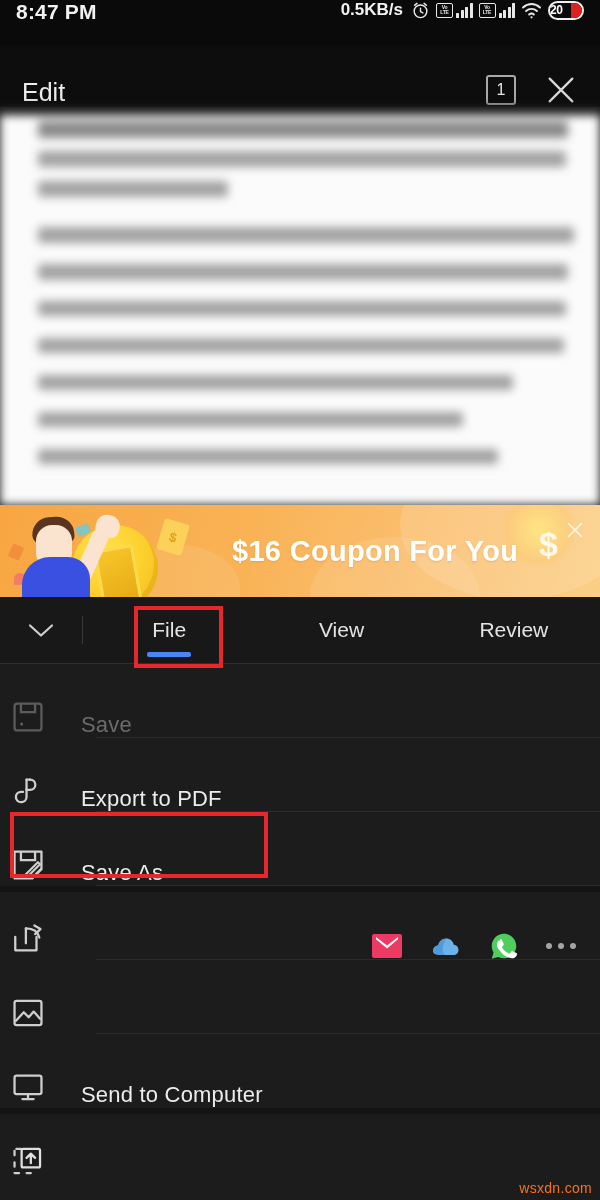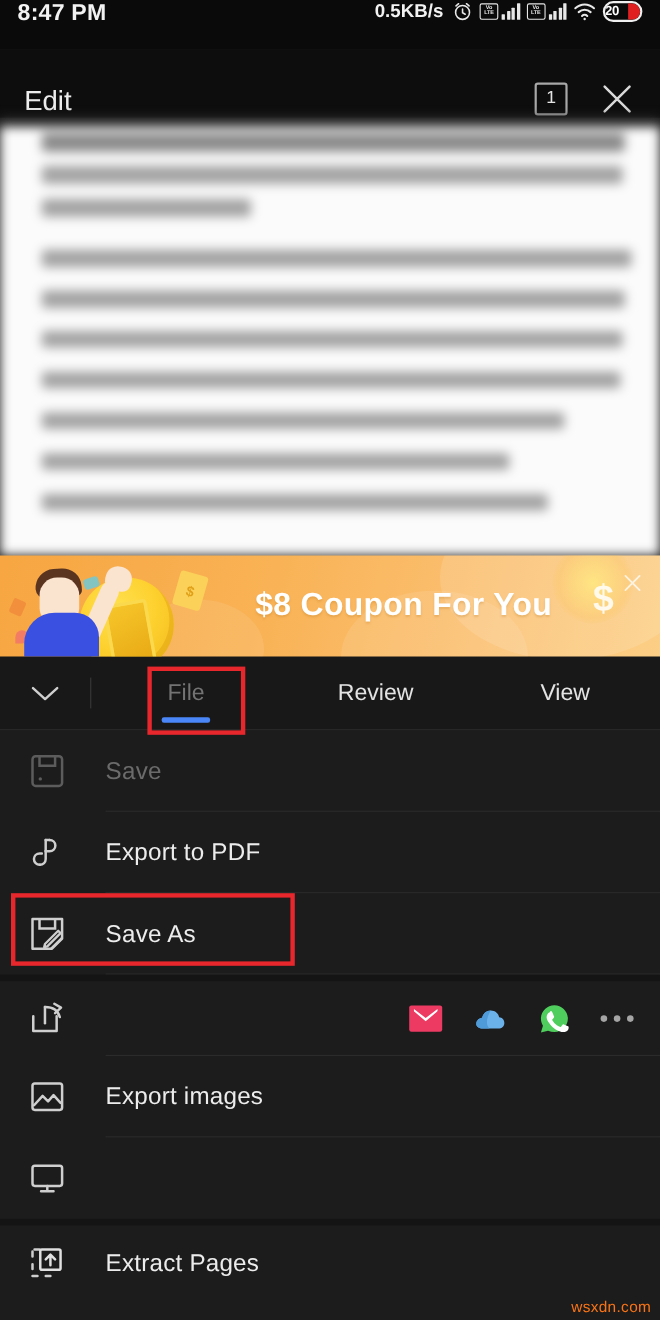--- a/index.html
+++ b/index.html
@@ -247,39 +247,39 @@
   .tab-div {
     width: 1px; height: 28px; background: #3a3a3a;
   }
   .tabs { flex: 1; display: flex; align-items: center; height: 100%; }
   .tab {
     flex: 1; height: 100%;
     display: flex; align-items: center; justify-content: center;
     position: relative;
     font-size: 21px; color: #e3e3e3;
   }
-  .tab.active { color: #737373; }
+  .tab.active { color: #e5e5e5; }
   .tab.active::after {
     content: ""; position: absolute;
     bottom: 6px; left: 50%; transform: translateX(-50%);
     width: 44px; height: 5px; border-radius: 2px;
     background: #4a86f7;
   }
 
   
   .menu {
     position: absolute; top: 664px; left: 0;
     width: 600px; height: 536px;
     background: #1c1c1c;
   }
   .menu-item {
     position: relative;
     height: 74px;
-    display: flex; align-items: center;
-    padding-left: 22px;
+    display: flex; align-items: flex-end;
+    padding-left: 7px;
   }
   .menu-item .m-ic {
     width: 42px; height: 42px;
     display: flex; align-items: center; justify-content: center;
     flex: 0 0 42px;
   }
   .menu-item .m-label {
     margin-left: 32px;
     font-size: 22px; color: #ececec;
     letter-spacing: 0.2px;
@@ -426,43 +426,43 @@
       <div class="man-arm"></div>
       <div class="man-hand"></div>
       <div class="man-hair"></div>
       <div class="man-head"></div>
       <div class="man-body"></div>
     </div>
 
     <div class="bill">$</div>
     <div class="big-dollar">$</div>
 
-    <div class="coupon-text">$8 Coupon For You</div>
+    <div class="coupon-text">$16 Coupon For You</div>
 
     <svg class="coupon-close" viewBox="0 0 24 24">
       <path d="M5 5 19 19M19 5 5 19" stroke="#ffffff" stroke-width="1.8" stroke-linecap="round" fill="none"></path>
     </svg>
   </div>
 
   <div class="tab-bar">
     <div class="chev-wrap">
       <svg class="chev" viewBox="0 0 26 15">
         <path d="M2 2.5 13 12.5 24 2.5" fill="none" stroke="#cfcfcf" stroke-width="2.2" stroke-linecap="round" stroke-linejoin="round"></path>
       </svg>
     </div>
     <div class="tab-div"></div>
     <div class="tabs">
       <div class="tab active">
         <span>File</span>
       </div>
       <div class="tab">
+        <span>View</span>
+      </div>
+      <div class="tab">
         <span>Review</span>
-      </div>
-      <div class="tab">
-        <span>View</span>
       </div>
     </div>
   </div>
 
   <div class="menu">
 
     <div class="menu-item disabled">
       <div class="m-ic">
         <svg viewBox="0 0 24 24" width="34" height="34">
           <rect x="2.5" y="2.5" width="19" height="19" rx="2" fill="none" stroke="#5c5c5c" stroke-width="1.6"></rect>
@@ -528,42 +528,41 @@
       <div class="sep"></div>
     </div>
 
     <div class="menu-item">
       <div class="m-ic">
         <svg viewBox="0 0 24 24" width="34" height="34">
           <rect x="2.5" y="3.5" width="19" height="17" rx="1.5" fill="none" stroke="#cfcfcf" stroke-width="1.6"></rect>
           <path d="M3.5 17.5 9 11.5l3.5 3.5L16 11l4.5 5" fill="none" stroke="#cfcfcf" stroke-width="1.6" stroke-linecap="round" stroke-linejoin="round"></path>
         </svg>
       </div>
-      <div class="m-label">Export images</div>
       <div class="sep"></div>
     </div>
 
     <div class="menu-item">
       <div class="m-ic">
         <svg viewBox="0 0 24 24" width="34" height="34">
           <rect x="2.5" y="4" width="19" height="13" rx="1.5" fill="none" stroke="#cfcfcf" stroke-width="1.6"></rect>
           <path d="M12 17v3M8 20.5h8" fill="none" stroke="#cfcfcf" stroke-width="1.6" stroke-linecap="round"></path>
         </svg>
       </div>
+      <div class="m-label">Send to Computer</div>
     </div>
 
     <div class="menu-item group-gap">
       <div class="m-ic">
         <svg viewBox="0 0 24 24" width="34" height="34">
           <path d="M2.5 8V3.5H7M2.5 13v3M2.5 20.5H7M11 20.5h3" fill="none" stroke="#cfcfcf" stroke-width="1.6" stroke-linecap="round" stroke-dasharray="3.2 2.6"></path>
           <rect x="7.5" y="3.5" width="13" height="13" rx="1" fill="none" stroke="#e0e0e0" stroke-width="1.6"></rect>
           <path d="M14 13.5V7M11 9.8 14 6.8l3 3" fill="none" stroke="#e0e0e0" stroke-width="1.6" stroke-linecap="round" stroke-linejoin="round"></path>
         </svg>
       </div>
-      <div class="m-label">Extract Pages</div>
     </div>
   </div>
 
   <div class="annot annot-file"></div>
   <div class="annot annot-pdf"></div>
 
   <div class="watermark">wsxdn.com</div>
 </div>
 
 </body></html>

